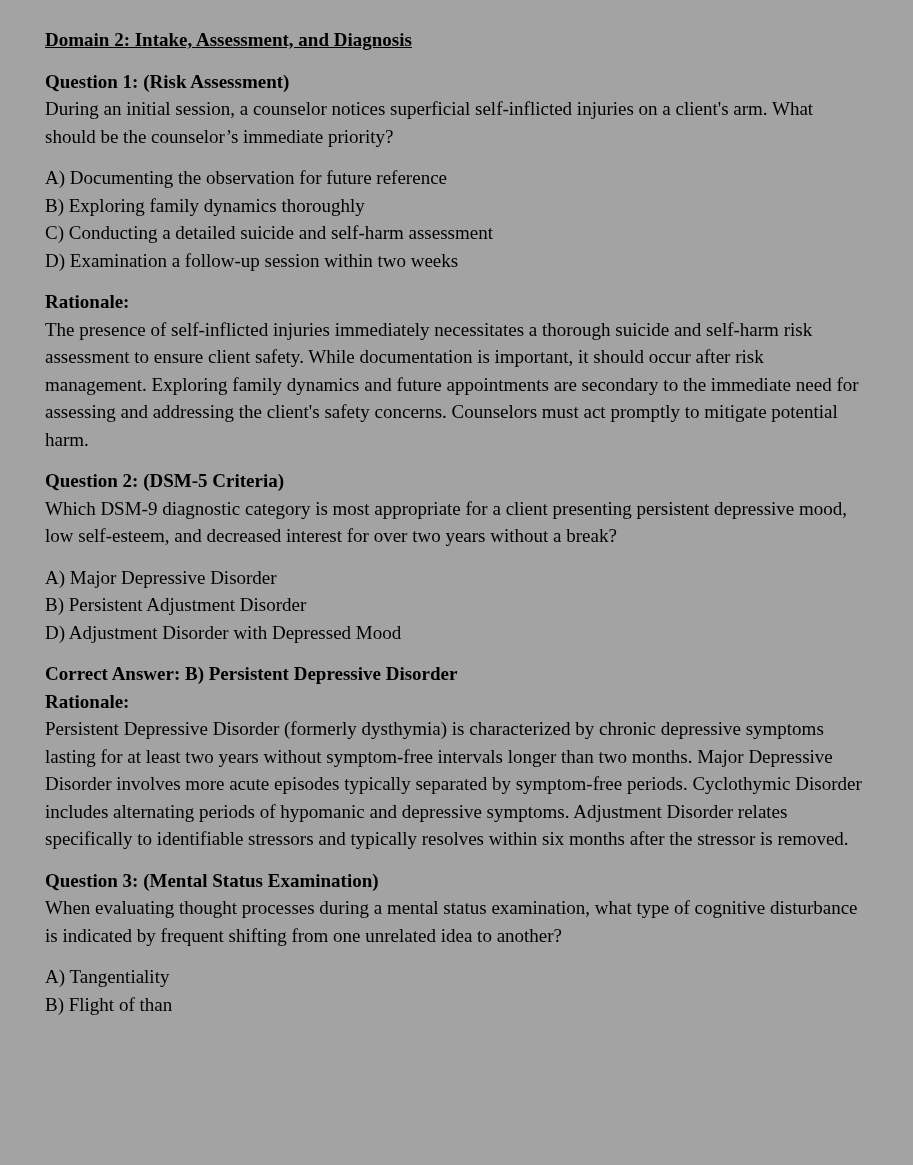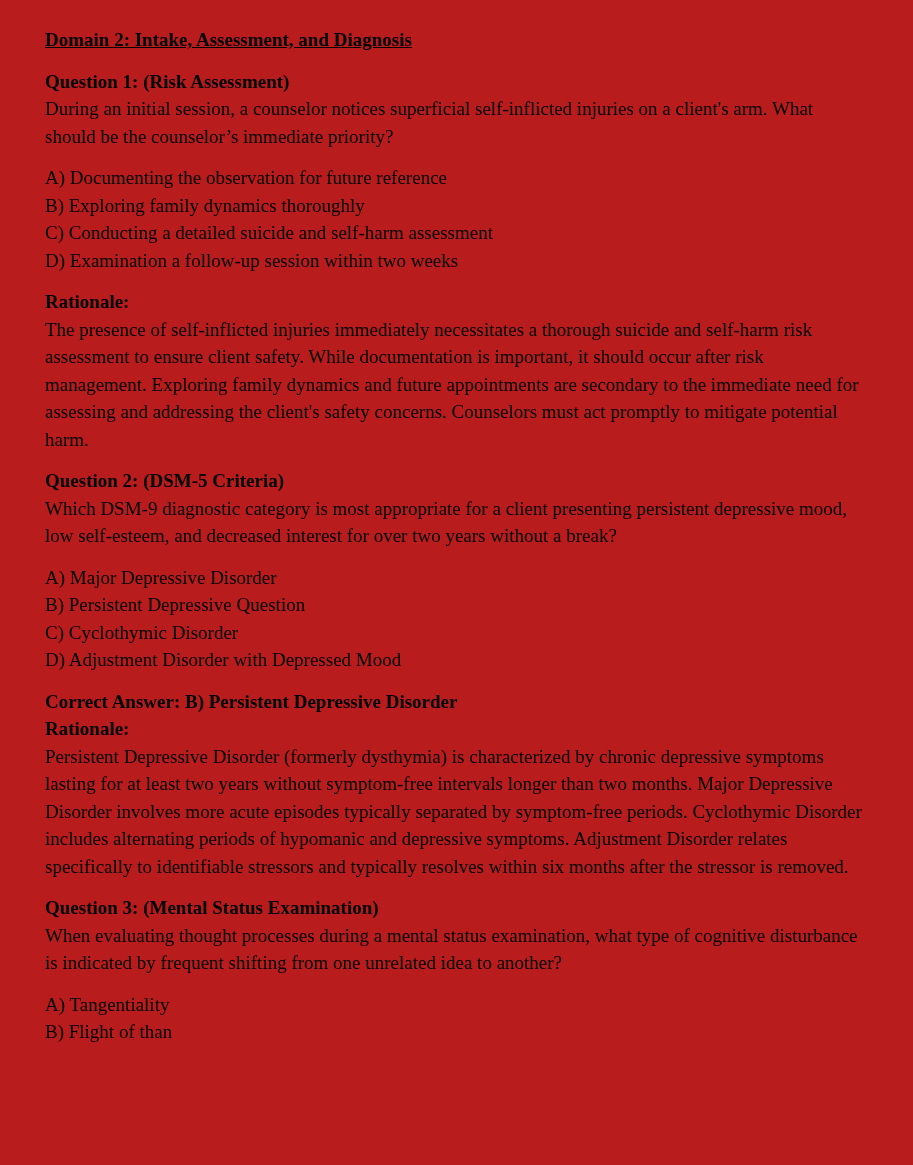--- a/index.html
+++ b/index.html
@@ -4,21 +4,21 @@
 <style>
   * { margin: 0; padding: 0; box-sizing: border-box; }
   html, body {
     background: #ffffff;
     font-family: "Liberation Serif", "DejaVu Serif", serif;
     color: #000000;
   }
   .page {
     width: 913px;
     height: 1165px;
-    background: #b91c1c;
+    background: #a3a3a3;
     overflow: hidden;
     padding: 26px 45px 0 45px;
   }
   .doc-text {
     width: 820px;
     font-size: 19px;
     line-height: 27.5px;
   }
   .doc-title {
     font-weight: bold;
@@ -60,22 +60,21 @@
       </div>
     </section>
 
     <section>
       <div class="q-block">
         <div class="q-heading">Question 2: (DSM-5 Criteria)</div>
         <div class="q-stem">Which DSM-9 diagnostic category is most appropriate for a client presenting persistent depressive mood, low self-esteem, and decreased interest for over two years without a break?</div>
       </div>
       <div class="options">
         <div class="option">A) Major Depressive Disorder</div>
-        <div class="option">B) Persistent Depressive Question</div>
-        <div class="option">C) Cyclothymic Disorder</div>
+        <div class="option">B) Persistent Adjustment Disorder</div>
         <div class="option">D) Adjustment Disorder with Depressed Mood</div>
       </div>
       <div class="answer-block">
         <div class="correct-answer">Correct Answer: B) Persistent Depressive Disorder</div>
         <div class="rationale-label">Rationale:</div>
         <div class="rationale-text">Persistent Depressive Disorder (formerly dysthymia) is characterized by chronic depressive symptoms lasting for at least two years without symptom-free intervals longer than two months. Major Depressive Disorder involves more acute episodes typically separated by symptom-free periods. Cyclothymic Disorder includes alternating periods of hypomanic and depressive symptoms. Adjustment Disorder relates specifically to identifiable stressors and typically resolves within six months after the stressor is removed.</div>
       </div>
     </section>
 
     <section>

